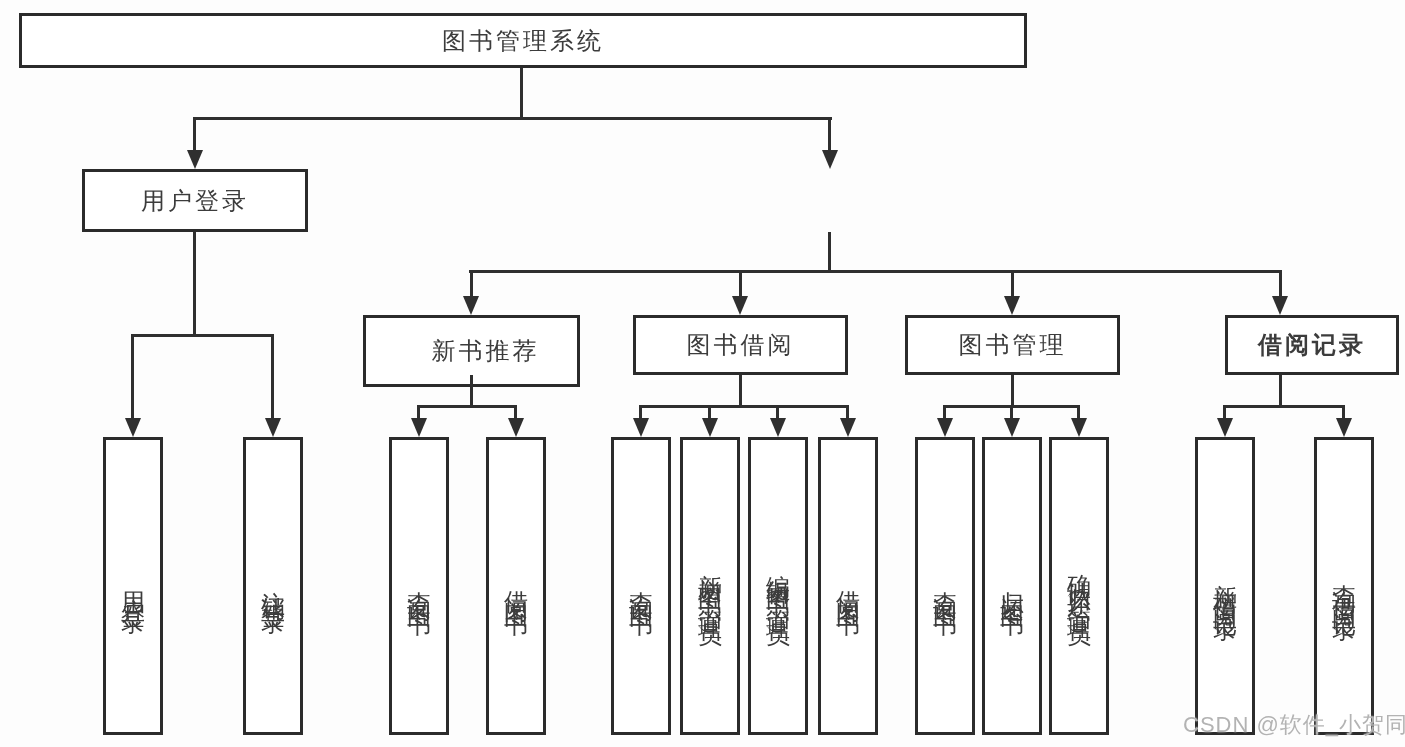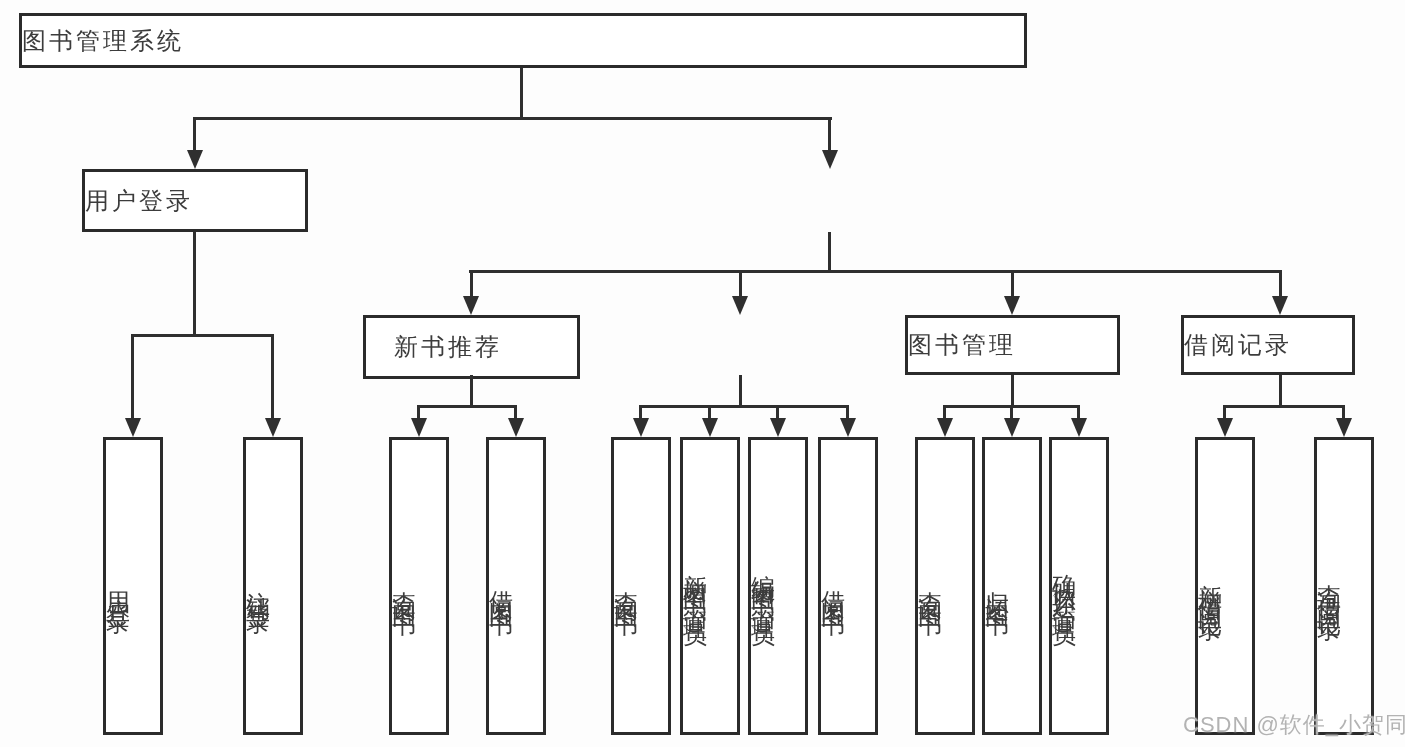--- a/index.html
+++ b/index.html
@@ -5,38 +5,38 @@
   html,body{margin:0;padding:0;background:#ffffff;}
   .stage{
     position:relative;width:1405px;height:747px;overflow:hidden;
     background:#fdfdfd;
     font-family:"Liberation Sans","DejaVu Sans",sans-serif;
   }
   
   .box{
     position:absolute;box-sizing:border-box;background:#ffffff;
     border:3px solid #2b2b2b;
-    display:flex;align-items:center;
+    display:flex;align-items:center;justify-content:center;
     color:#3c3c3c;
   }
   .hlabel{font-size:24px;letter-spacing:3px;white-space:nowrap;}
   .leaf{width:60px;top:437px;height:298px;}
   .vtext{
     writing-mode:vertical-rl;text-orientation:mixed;
     font-size:24px;letter-spacing:7px;line-height:1;
     color:#3c3c3c;white-space:nowrap;
   }
   
   #n-root   {left:19px;  top:13px;  width:1008px;height:55px;}
   #n-login  {left:82px;  top:169px; width:226px; height:63px;}
   #n-mgmt   {left:712px; top:169px; width:237px; height:63px;}
-  #n-newbook{left:363px; top:315px; width:217px; height:64px;padding-left:28px;}
+  #n-newbook{left:363px; top:315px; width:217px; height:72px;padding-left:28px;}
   #n-borrow {left:633px; top:315px; width:215px; height:60px;}
   #n-current{left:905px; top:315px; width:215px; height:60px;}
-  #n-records{left:1181px;top:315px; width:174px; height:60px;}
+  #n-records{left:1225px;top:315px; width:174px; height:60px;font-weight:bold;}
   #n-user-login{left:103px;}
   #n-logout    {left:243px;}
   #n-nb-query  {left:389px;}
   #n-nb-borrow {left:486px;}
   #n-bw-query  {left:611px;}
   #n-bw-add    {left:680px;}
   #n-bw-edit   {left:748px;}
   #n-bw-borrow {left:818px;}
   #n-cu-query  {left:915px;}
   #n-cu-return {left:982px;}
@@ -91,20 +91,23 @@
   <div class="arrow" style="left:463px;top:296px;"></div>
   <div class="vline" style="left:739px;top:270px;height:28px;"></div>
   <div class="arrow" style="left:732px;top:296px;"></div>
   <div class="vline" style="left:1011px;top:270px;height:28px;"></div>
   <div class="arrow" style="left:1004px;top:296px;"></div>
   <div class="vline" style="left:1279px;top:270px;height:28px;"></div>
   <div class="arrow" style="left:1272px;top:296px;"></div>
 
   <div class="box" id="n-newbook">
     <span class="hlabel">新书推荐</span>
+  </div>
+  <div class="box" id="n-borrow">
+    <span class="hlabel">图书借阅</span>
   </div>
   <div class="box" id="n-current">
     <span class="hlabel">图书管理</span>
   </div>
   <div class="box" id="n-records">
     <span class="hlabel">借阅记录</span>
   </div>
 
   <div class="vline" style="left:470px;top:375px;height:33px;"></div>
   <div class="vline" style="left:739px;top:375px;height:33px;"></div>

